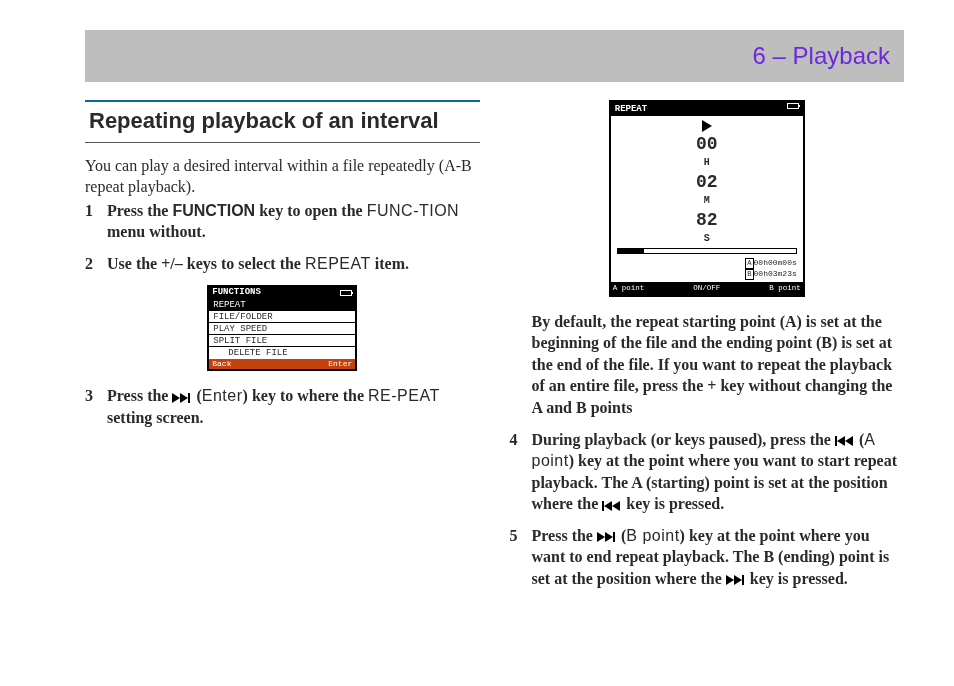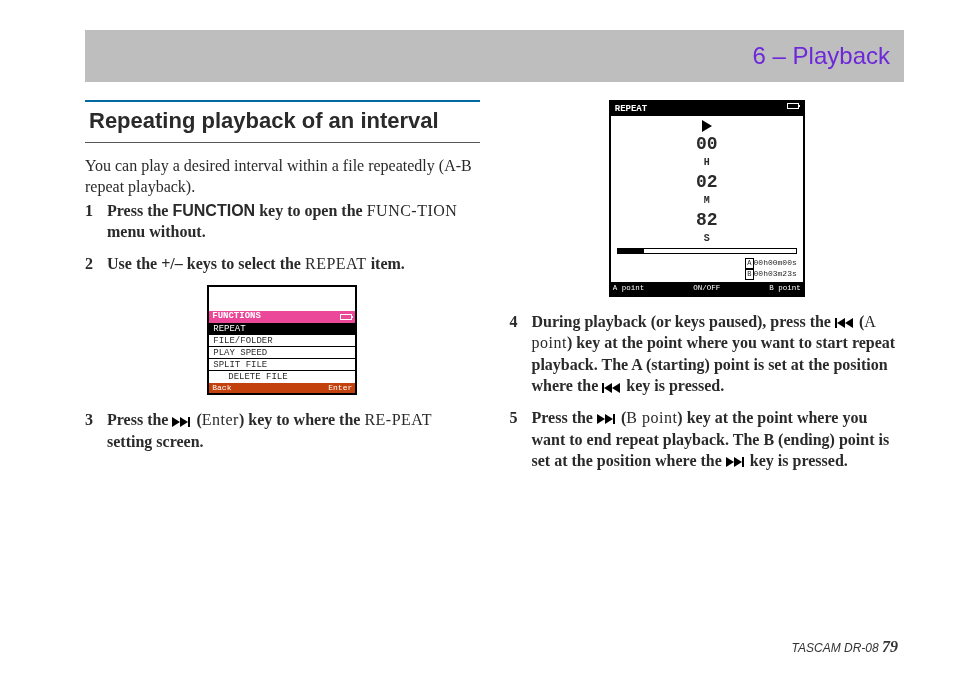--- a/index.html
+++ b/index.html
@@ -71,21 +71,21 @@
     font-weight: bold;
   }
   ol.steps > li::before {
     content: counter(step);
     position: absolute;
     left: 0;
     top: 0;
     font-weight: bold;
   }
   .mono {
-    font-family: Liberation Serif, serif;
+    font-family: Liberation Sans, sans-serif;
     letter-spacing: 0.5px;
     font-weight: normal;
   }
   .kfunc {
     font-family: Arial, Helvetica, sans-serif;
     font-weight: bold;
     margin-top: 40px;
   }
   .note {
     display: block;
@@ -98,29 +98,28 @@
   .lcd {
     display: inline-block;
     border: 2px solid #000;
     background: #fff;
     font-family: 'Courier New', monospace;
     font-size: 10px;
     line-height: 1.1;
     text-align: left;
   }
   .lcd-title {
-    background: #ec4899;
+    background: #000000;
     color: #fff;
     padding: 1px 3px;
     display: flex;
     justify-content: space-between;
     align-items: center;
     font-weight: bold;
     font-size: 9px;
-    margin-top: 24px;
   }
   .lcd-body { padding: 0; }
   .lcd-row {
     border-bottom: 1px solid #000;
     padding: 0 4px;
     font-size: 9px;
     height: 12px;
     line-height: 12px;
     white-space: nowrap;
   }
@@ -321,20 +320,21 @@
               </div>
           </div>
           <div class="lcdB-foot">
             <span>A point</span>
             <span>ON/OFF</span>
             <span>B point</span>
           </div>
         </div>
       </div>
 
+      <span class="note">By default, the repeat starting point (A) is set at the beginning of the file and the ending point (B) is set at the end of the file. If you want to repeat the playback of an entire file, press the + key without changing the A and B points</span>
 
       <ol class="steps" style="counter-reset: step 3;">
         <li>
           <span>During playback (or keys paused), press the </span><span class="gly">
               <svg viewBox="0 0 20 10">
                 <rect x="0" y="0" width="2" height="10" fill="#000"></rect>
                 <polygon points="10,0 2,5 10,10" fill="#000"></polygon>
                 <polygon points="18,0 10,5 18,10" fill="#000"></polygon>
               </svg>
             </span> (<span class="mono">A point</span><span>) key at the point where you want to start repeat playback. The A (starting) point is set at the position where the </span><span class="gly">
@@ -357,16 +357,13 @@
                 <polygon points="0,0 8,5 0,10" fill="#000"></polygon>
                 <polygon points="8,0 16,5 8,10" fill="#000"></polygon>
                 <rect x="16" y="0" width="2" height="10" fill="#000"></rect>
               </svg>
             </span><span> key is pressed.</span>
         </li>
       </ol>
     </div>
   </div>
 
-  <div class="footer">
-    <span>TASCAM  DR-08 </span><span class="pnum">79</span>
-  </div>
 </div>
 
 </body></html>

